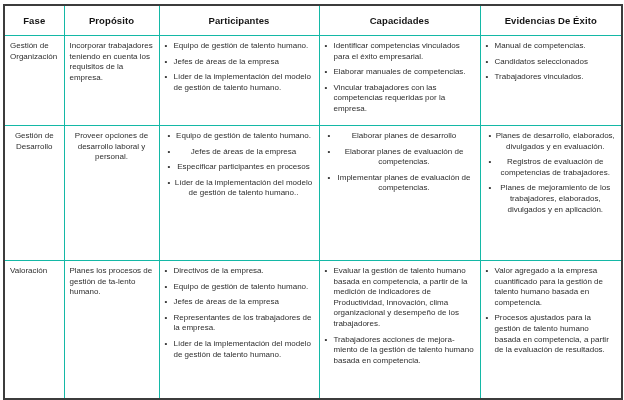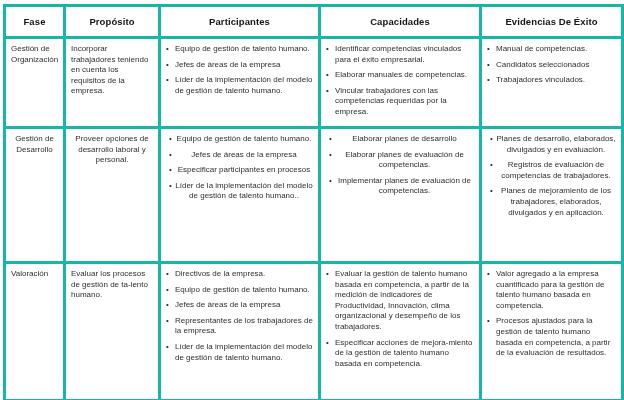--- a/index.html
+++ b/index.html
@@ -7,21 +7,21 @@
     width:624px;height:400px;background:#ffffff;overflow:hidden;
     font-family:"Liberation Sans",sans-serif;
   }
   .page{position:relative;width:624px;height:400px;background:#ffffff;}
   table.matrix{
     position:absolute;left:3px;top:4px;width:618px;
     border-collapse:collapse;table-layout:fixed;
     border:2px solid #3c3c3c;
   }
   table.matrix th, table.matrix td{
-    border:3px solid #14b8a6;
+    border:1px solid #14b8a6;
     vertical-align:top;
     overflow:hidden;
   }
   table.matrix th{
     height:25px;vertical-align:middle;text-align:center;
     font-size:9.5px;font-weight:bold;color:#141414;
     padding:2px 2px;letter-spacing:0.1px;
   }
   table.matrix td{
     font-size:8px;line-height:10.6px;color:#2e2e2e;
@@ -150,21 +150,21 @@
               <span class="bullet-text">Registros de evaluación de competencias de trabajadores.</span>
             </div>
             <div class="bullet-item">
               <span class="bullet">•</span>
               <span class="bullet-text">Planes de mejoramiento de los trabajadores, elaborados, divulgados y en aplicación.</span>
             </div>
           </td>
         </tr>
         <tr class="row-2">
           <td class="cell fase-cell">Valoración</td>
-          <td class="cell proposito-cell">Evaluar los procesos de gestión de ta-lento humano.</td>
+          <td class="cell proposito-cell">Planes los procesos de gestión de ta-lento humano.</td>
           <td class="cell participantes-cell">
             <div class="bullet-item">
               <span class="bullet">•</span>
               <span class="bullet-text">Directivos de la empresa.</span>
             </div>
             <div class="bullet-item">
               <span class="bullet">•</span>
               <span class="bullet-text">Equipo de gestión de talento humano.</span>
             </div>
             <div class="bullet-item">
@@ -180,21 +180,21 @@
               <span class="bullet-text">Líder de la implementación del modelo de gestión de talento humano.</span>
             </div>
           </td>
           <td class="cell capacidades-cell">
             <div class="bullet-item">
               <span class="bullet">•</span>
               <span class="bullet-text">Evaluar la gestión de talento humano basada en competencia, a partir de la medición de indicadores de Productividad, Innovación, clima organizacional y desempeño de los trabajadores.</span>
             </div>
             <div class="bullet-item">
               <span class="bullet">•</span>
-              <span class="bullet-text">Especificar acciones de mejora-miento de la gestión de talento humano basada en competencia.</span>
+              <span class="bullet-text">Trabajadores acciones de mejora-miento de la gestión de talento humano basada en competencia.</span>
             </div>
           </td>
           <td class="cell evidencias-cell">
             <div class="bullet-item">
               <span class="bullet">•</span>
               <span class="bullet-text">Valor agregado a la empresa cuantificado para la gestión de talento humano basada en competencia.</span>
             </div>
             <div class="bullet-item">
               <span class="bullet">•</span>
               <span class="bullet-text">Procesos ajustados para la gestión de talento humano basada en competencia, a partir de la evaluación de resultados.</span>

